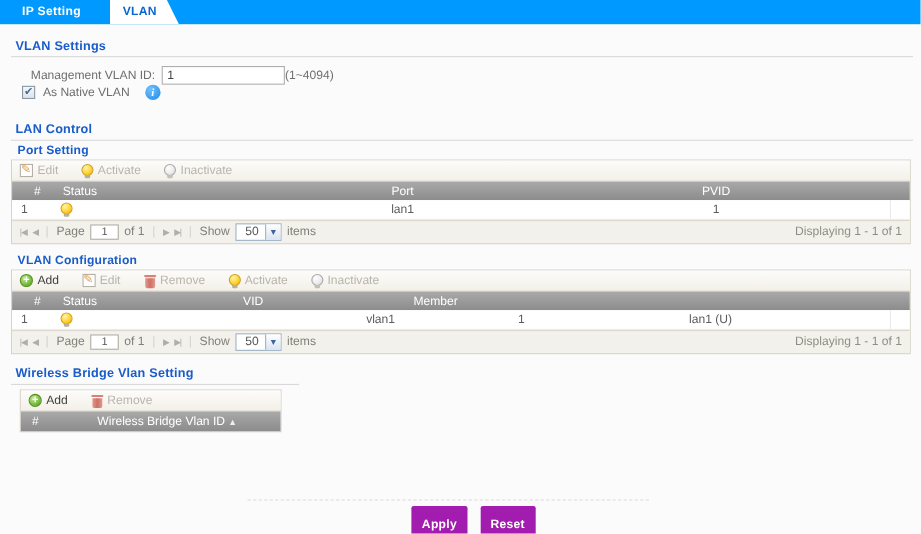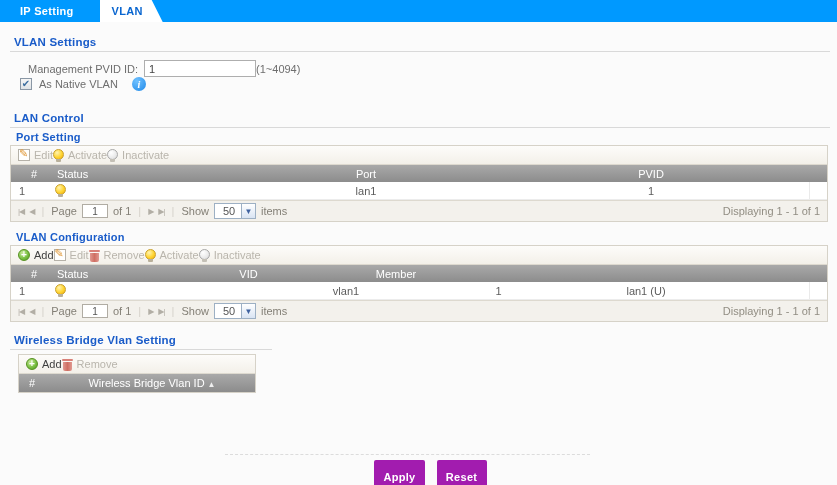--- a/index.html
+++ b/index.html
@@ -64,21 +64,21 @@
   }
 
   
   .sec-lan { position:absolute; top:112px; left:10px; width:820px; }
 
   
   .grpbox { position:absolute; left:10px; width:818px; }
   .grp-title { color:#1a5cc9; font-weight:bold; font-size:11px; padding-left:6px; margin-bottom:2px; letter-spacing:.2px; }
   .tbox { border:1px solid #d6d2c8; background:#fff; }
   .toolbar {
-    height:19px; display:flex; align-items:center; gap:0; padding:0 7px;
+    height:19px; display:flex; align-items:center; gap:21px; padding:0 7px;
     background:linear-gradient(#fdfcfa,#f3f0e9); border-bottom:1px solid #ddd9cf;
   }
   .tbtn { display:inline-flex; align-items:center; gap:4px; color:#3f3f3f; cursor:pointer; white-space:nowrap; }
   .tbtn.disabled { color:#b9b5ac; }
   .thead {
     display:flex; align-items:center; height:17px;
     background:linear-gradient(#a9a9a9,#8c8c8c); color:#fff;
   }
   .trow { display:flex; align-items:center; height:18px; background:#fff; border-bottom:1px solid #ececec; color:#5c5c5c; cursor:pointer; }
   .tfoot {
@@ -88,21 +88,21 @@
 
   
   .col-num   { width:40px; }
   .thead .col-num { padding-left:20px; }
   .trow  .col-num { padding-left:8px; }
   .col-status { width:170px; padding-left:4px; display:flex; align-items:center; }
   .thead .col-status { padding-left:6px; }
   .pt-port   { width:290px; text-align:center; }
   .pt-pvid   { width:280px; text-align:center; }
   .vt-name   { width:250px; text-align:center; }
-  .vt-vid    { width:55px;  text-align:center; }
+  .vt-vid    { width:55px;  text-align:left; }
   .vt-member { width:240px; text-align:center; }
   .vt-fill   { width:43px; }
   .pt-fill   { width:18px; }
   .col-sp    { width:18px; align-self:stretch; }
   .trow .col-sp { border-left:1px solid #eaeaea; }
 
   
   .ic-edit { width:12px; height:12px; position:relative; background:#fff; border:1px solid #b5b1a8; display:inline-block; }
   .ic-edit::after { content:"✎"; position:absolute; left:0px; top:-3px; font-size:11px; color:#e09a3c; }
   .ic-add {
@@ -168,21 +168,21 @@
 
   <div class="tabbar">
     <div class="tab first">IP Setting</div>
     <div class="tab active">VLAN</div>
   </div>
 
   <div class="sec-vlan">
     <div class="sec-head">VLAN Settings</div>
     <div class="sec-rule"></div>
     <div class="mgmt-row">
-      <span>Management PVID ID:</span>
+      <span>Management VLAN ID:</span>
       <input class="mgmt-input" type="text" value="1" style="">
       <span class="mgmt-hint">(1~4094)</span>
     </div>
     <div class="native-row">
       <span class="cb checked"></span>
       <span>As Native VLAN</span>
       <span class="info-ic">i</span>
     </div>
   </div>
 

